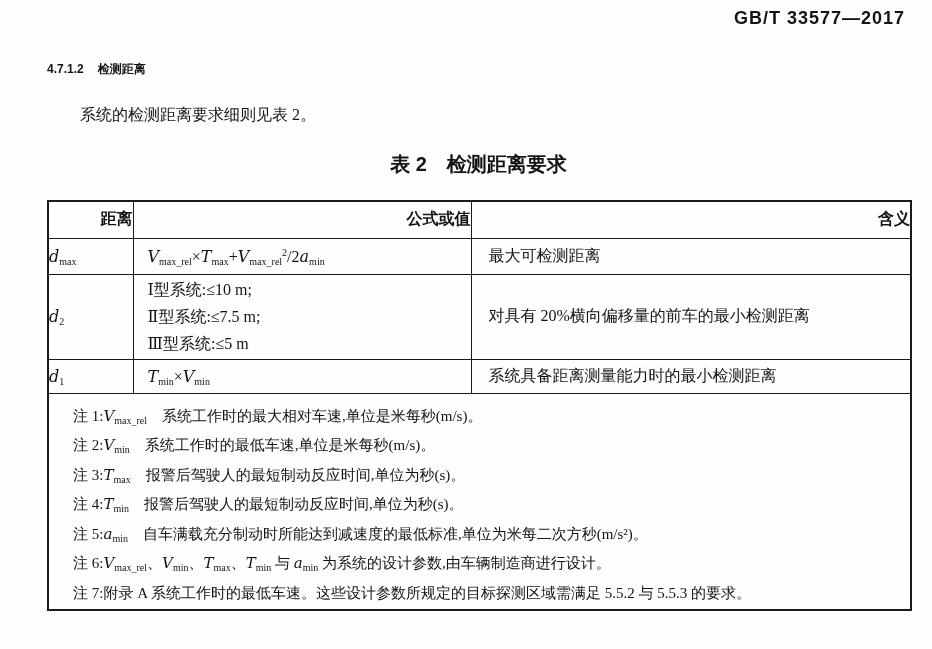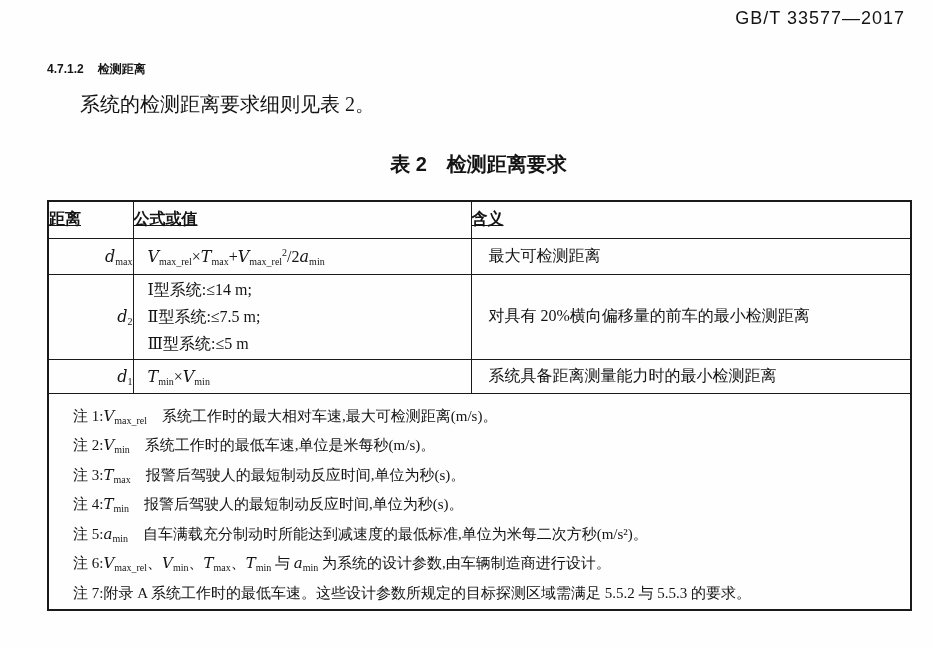--- a/index.html
+++ b/index.html
@@ -8,33 +8,33 @@
     background: #ffffff;
     color: #141414;
     font-family: "Liberation Serif", "DejaVu Serif", serif;
     overflow: hidden;
   }
   .page { position: relative; width: 932px; height: 649px; background: #fefefe; }
 
   .doc-number {
     position: absolute; top: 8px; right: 27px;
     font-family: "Liberation Sans", "DejaVu Sans", sans-serif;
-    font-weight: 400; font-size: 18px; letter-spacing: 1px;
+    font-weight: 700; font-size: 18px; letter-spacing: 1px;
   }
 
   .section-heading {
     position: absolute; top: 61px; left: 47px;
     font-family: "Liberation Sans", "DejaVu Sans", sans-serif;
     font-weight: 700; font-size: 12px;
   }
   .section-heading .sec-title { margin-left: 14px; }
 
   .intro {
-    position: absolute; top: 91px; left: 80px;
-    font-size: 20px;
+    position: absolute; top: 105px; left: 80px;
+    font-size: 16px;
   }
 
   .caption {
     position: absolute; top: 151px; left: 47px; width: 863px;
     text-align: center;
     font-family: "Liberation Sans", "DejaVu Sans", sans-serif;
     font-weight: 700; font-size: 20px;
   }
 
   table.dist-table {
@@ -47,30 +47,30 @@
   .dist-table col.c1 { width: 85px; }
   .dist-table col.c2 { width: 338px; }
   .dist-table col.c3 { width: 440px; }
   .dist-table th, .dist-table td {
     border: 1px solid #1a1a1a;
     padding: 0;
     vertical-align: middle;
   }
   .dist-table th {
     font-family: "Liberation Sans", "DejaVu Sans", sans-serif;
-    font-weight: 700; font-size: 16px; text-align: left; text-decoration: underline;
+    font-weight: 700; font-size: 16px; text-align: right;
   }
   tr.hdr    { height: 37px; }
   tr.r-dmax { height: 36px; }
   tr.r-d2   { height: 85px; }
   tr.r-d1   { height: 34px; }
   tr.r-d0   { height: 34px; }
   tr.notes-row { height: 217px; }
 
-  td.dist { text-align: right; }
+  td.dist { text-align: left; }
   td.formula { padding-left: 14px; }
   td.formula .fline { line-height: 27px; }
   td.meaning { padding-left: 17px; }
 
   .v {
     font-style: italic;
     font-family: "DejaVu Serif", "Liberation Serif", serif;
   }
   sub, sup { font-size: 10px; line-height: 0; }
   sub { vertical-align: -3px; }
@@ -113,37 +113,37 @@
 
       <tr class="r-dmax">
         <td class="dist"><span class="v">d</span><sub>max</sub></td>
         <td class="formula"><span class="v">V</span><sub>max_rel</sub><span>×</span><span class="v">T</span><sub>max</sub><span>+</span><span class="v">V</span><sub>max_rel</sub><sup>2</sup><span>/2</span><span class="v">a</span><sub>min</sub></td>
         <td class="meaning">最大可检测距离</td>
       </tr>
 
       <tr class="r-d2">
         <td class="dist"><span class="v">d</span><sub>2</sub></td>
         <td class="formula">
-          <div class="fline">Ⅰ型系统:≤14 m;</div>
+          <div class="fline">Ⅰ型系统:≤10 m;</div>
           <div class="fline">Ⅱ型系统:≤7.5 m;</div>
           <div class="fline">Ⅲ型系统:≤5 m</div>
         </td>
         <td class="meaning">对具有 20%横向偏移量的前车的最小检测距离</td>
       </tr>
 
       <tr class="r-d1">
         <td class="dist"><span class="v">d</span><sub>1</sub></td>
         <td class="formula"><span class="v">T</span><sub>min</sub><span>×</span><span class="v">V</span><sub>min</sub></td>
         <td class="meaning">系统具备距离测量能力时的最小检测距离</td>
       </tr>
 
 
       <tr class="notes-row">
         <td class="notes" colspan="3">
-          <div class="note-line"><span>注 1:</span><span class="v">V</span><sub>max_rel</sub><span>　系统工作时的最大相对车速,最大可检测距离(m/s)。</span></div>
+          <div class="note-line"><span>注 1:</span><span class="v">V</span><sub>max_rel</sub><span>　系统工作时的最大相对车速,单位是米每秒(m/s)。</span></div>
           <div class="note-line"><span>注 2:</span><span class="v">V</span><sub>min</sub><span>　系统工作时的最低车速,单位是米每秒(m/s)。</span></div>
           <div class="note-line"><span>注 3:</span><span class="v">T</span><sub>max</sub><span>　报警后驾驶人的最短制动反应时间,单位为秒(s)。</span></div>
           <div class="note-line"><span>注 4:</span><span class="v">T</span><sub>min</sub><span>　报警后驾驶人的最短制动反应时间,单位为秒(s)。</span></div>
           <div class="note-line"><span>注 5:</span><span class="v">a</span><sub>min</sub><span>　自车满载充分制动时所能达到减速度的最低标准,单位为米每二次方秒(m/s²)。</span></div>
           <div class="note-line"><span>注 6:</span><span class="v">V</span><sub>max_rel</sub><span>、</span><span class="v">V</span><sub>min</sub><span>、</span><span class="v">T</span><sub>max</sub><span>、</span><span class="v">T</span><sub>min</sub><span> 与 </span><span class="v">a</span><sub>min</sub><span> 为系统的设计参数,由车辆制造商进行设计。</span></div>
           <div class="note-line"><span>注 7:附录 A 系统工作时的最低车速。这些设计参数所规定的目标探测区域需满足 5.5.2 与 5.5.3 的要求。</span></div>
         </td>
       </tr>
     </tbody>
   </table>

